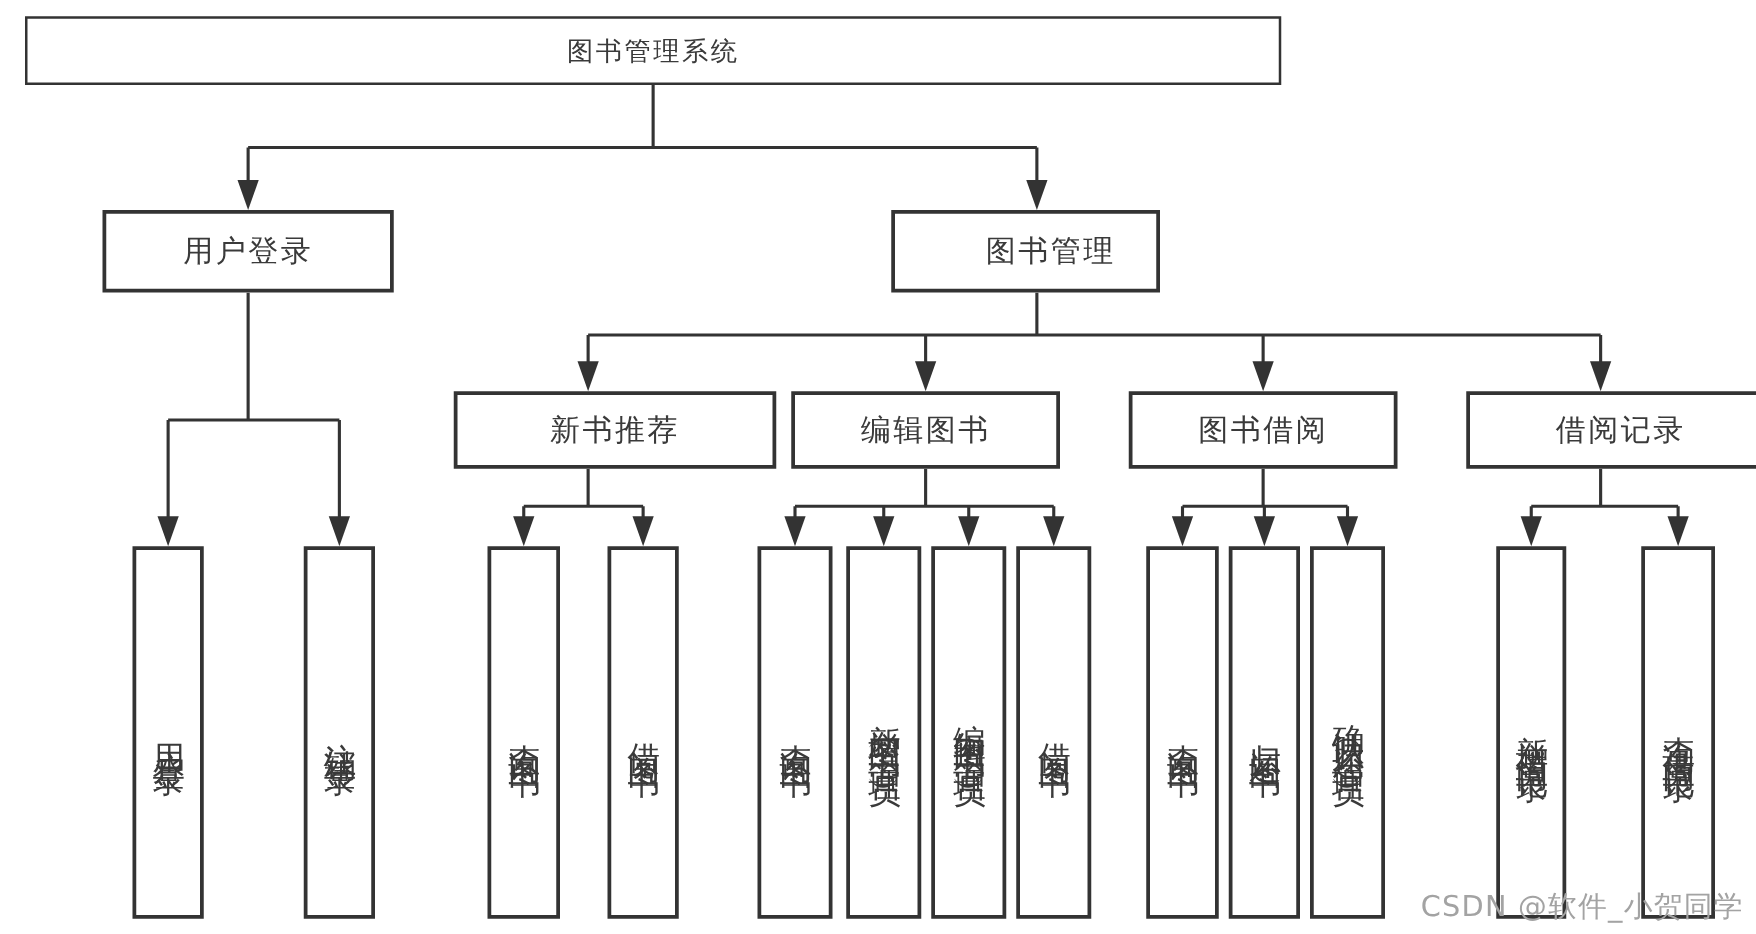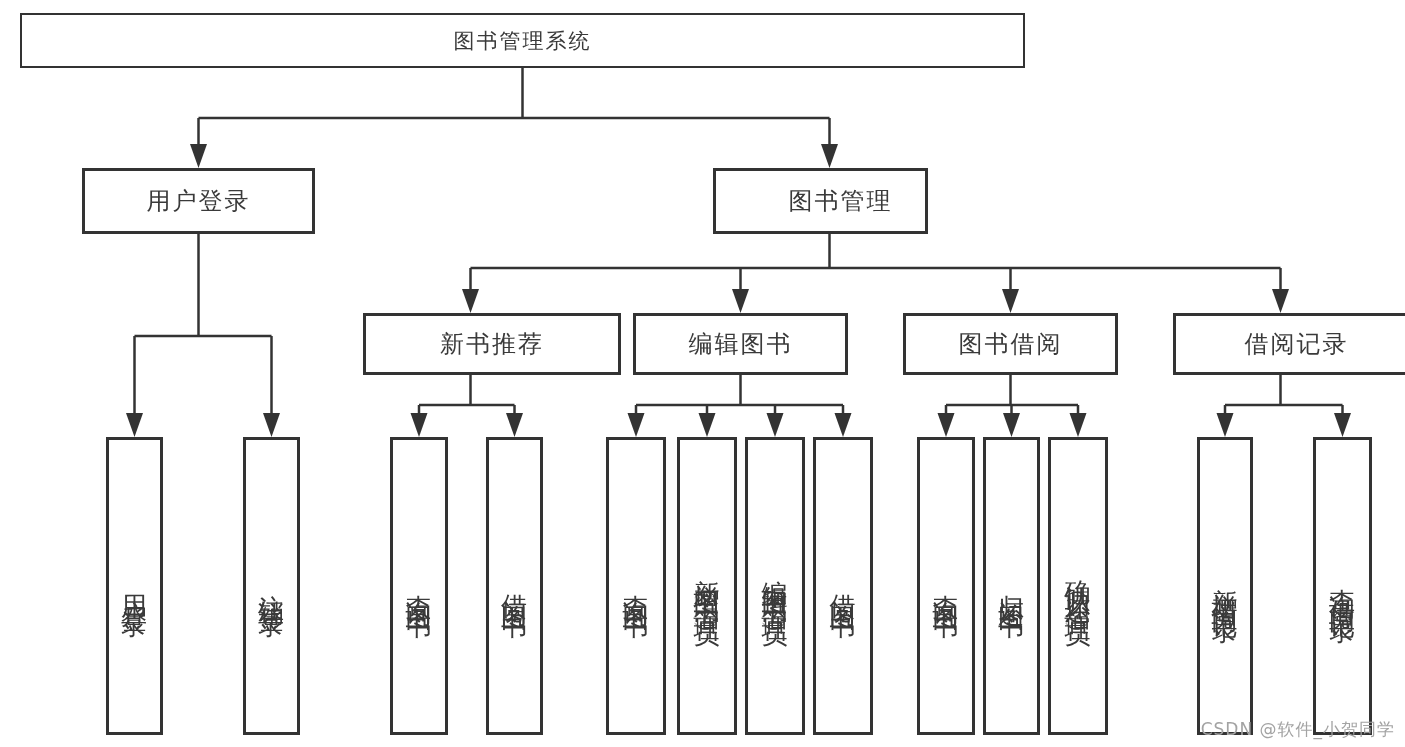--- a/index.html
+++ b/index.html
@@ -46,21 +46,21 @@
     writing-mode: vertical-rl;
     text-orientation: mixed;
     font-size: 26px;
     letter-spacing: 6px;
     line-height: 1;
   }
   .watermark {
     position: absolute;
     right: 10px;
     bottom: 6px;
-    font-size: 17px;
+    font-size: 23px;
     color: #a3a3a3;
     letter-spacing: 1px;
     z-index: 5;
     white-space: nowrap;
   }
 </style>
 </head>
 <body>
 
 <div class="canvas">

